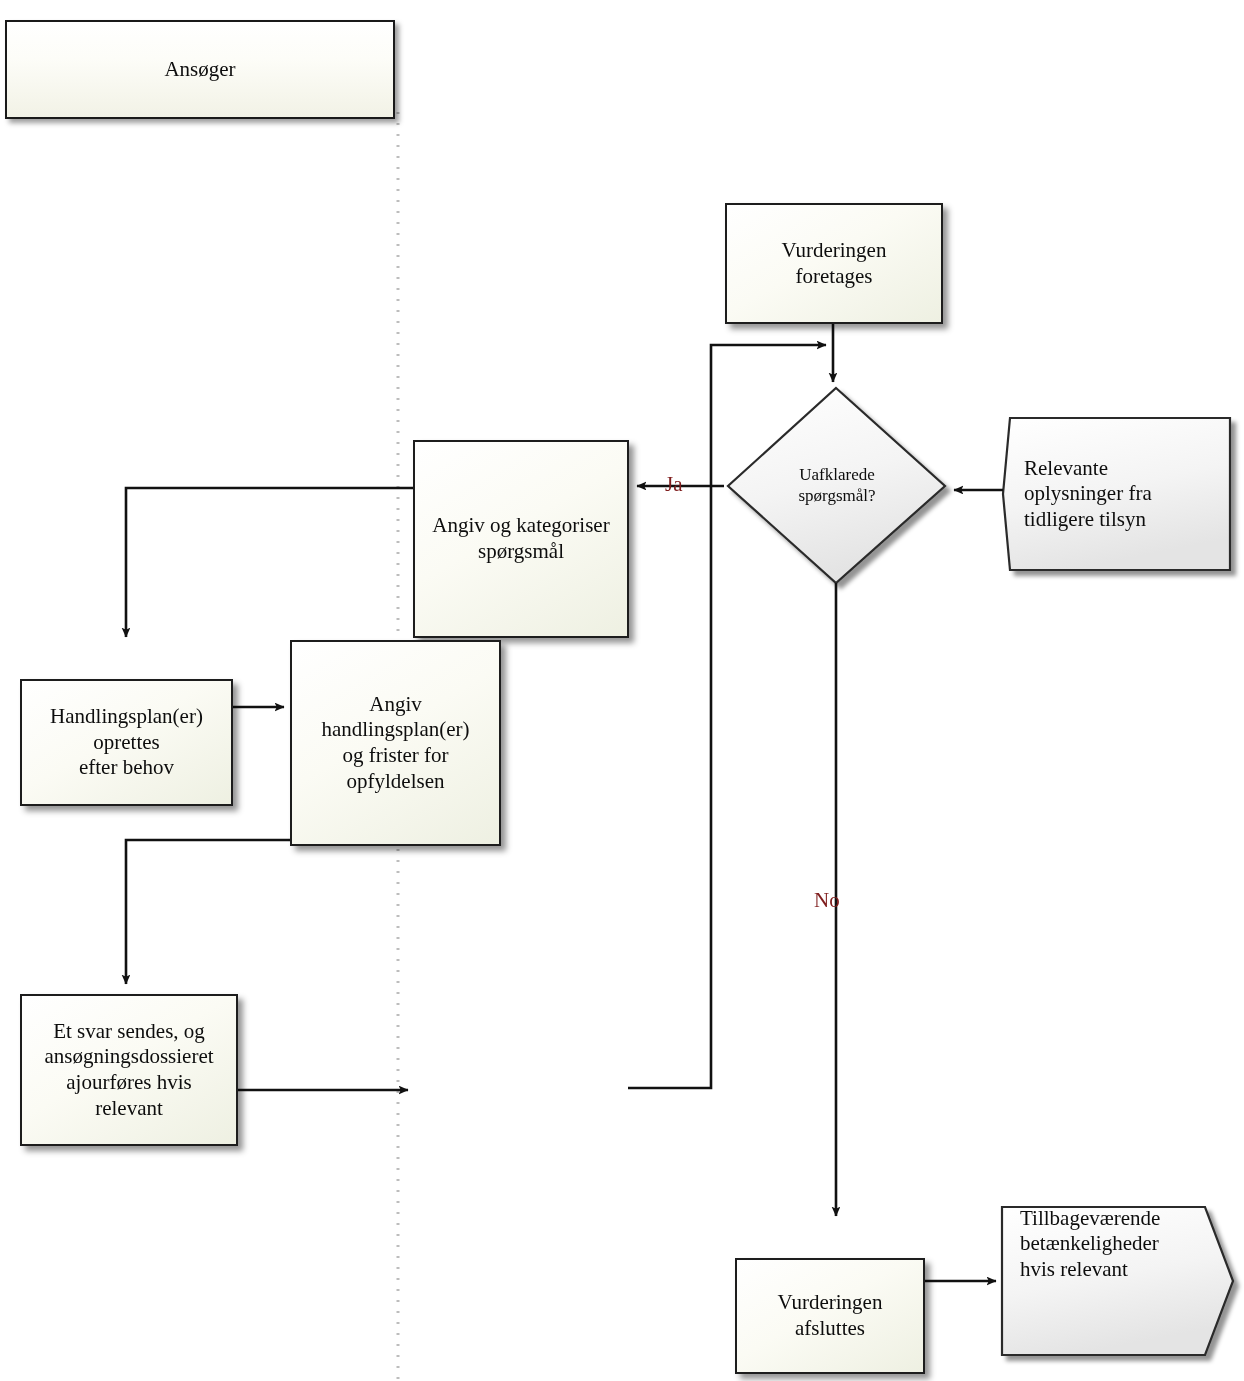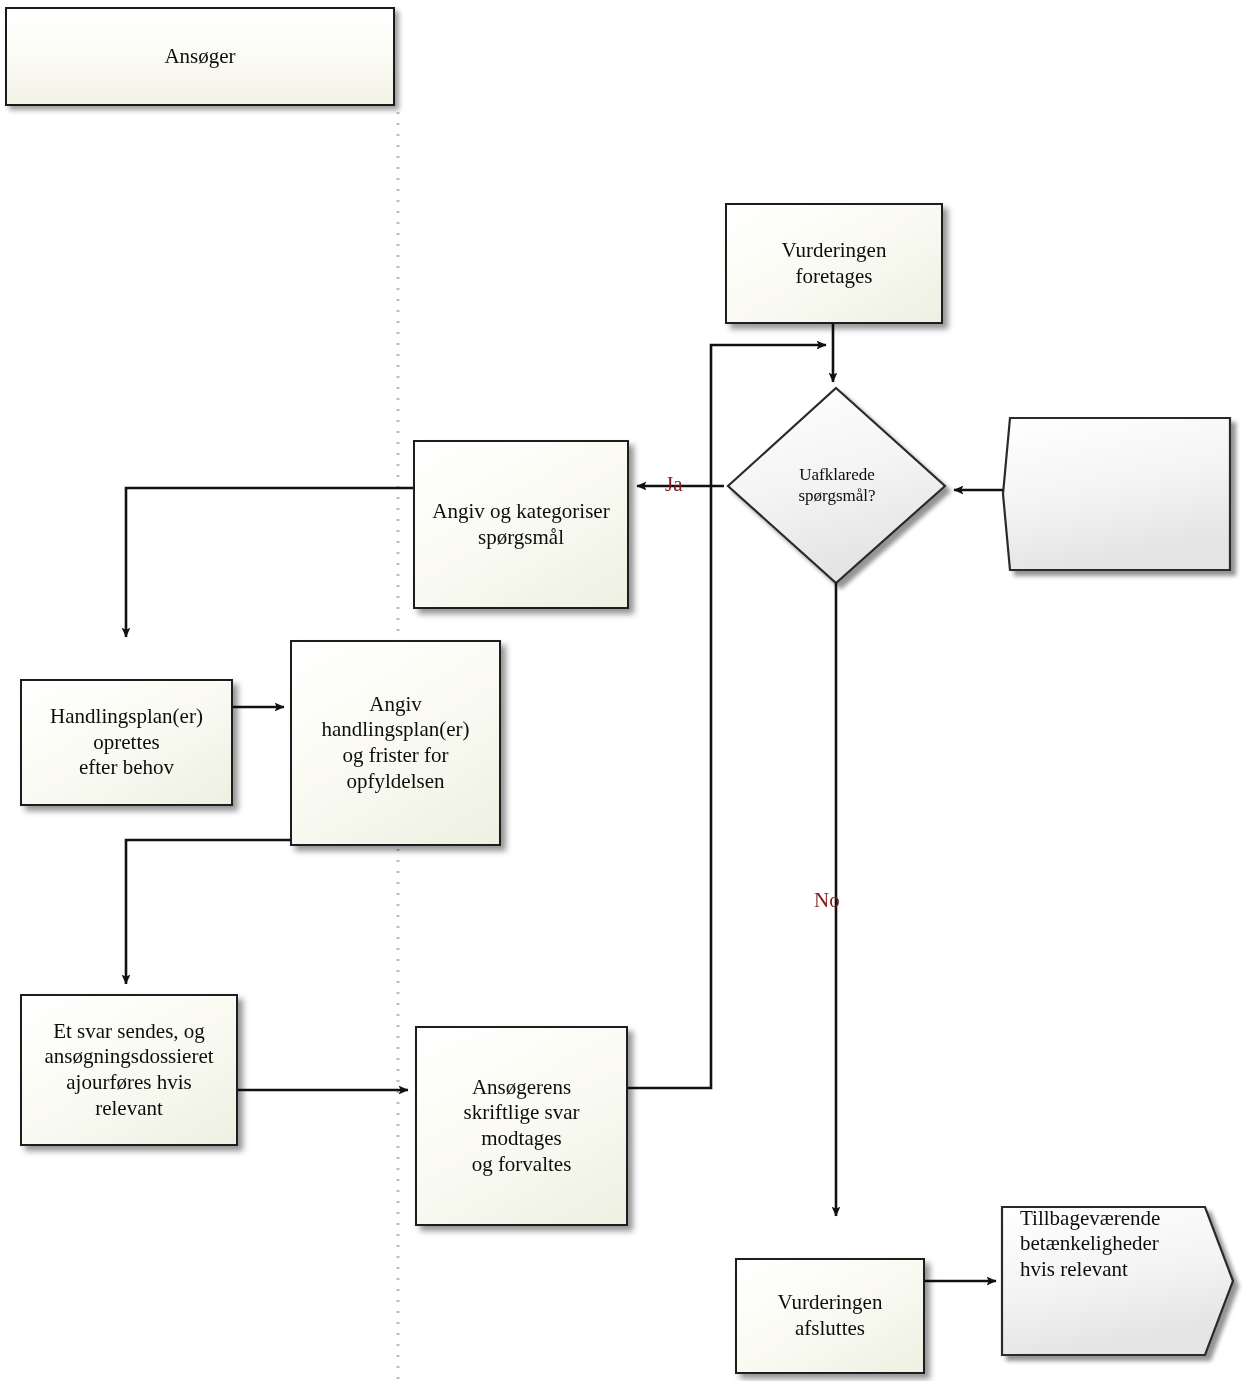--- a/index.html
+++ b/index.html
@@ -126,37 +126,42 @@
 
     <path d="M233,707 L284,707" fill="none" stroke="#111111" stroke-width="2.6" marker-end="url(#arrow)"></path>
 
     <path d="M398,810 L398,840 L126,840 L126,984" fill="none" stroke="#111111" stroke-width="2.6" marker-end="url(#arrow)"></path>
 
     <path d="M238,1090 L408,1090" fill="none" stroke="#111111" stroke-width="2.6" marker-end="url(#arrow)"></path>
 
     <path d="M925,1281 L996,1281" fill="none" stroke="#111111" stroke-width="2.6" marker-end="url(#arrow)"></path>
   </svg>
 
-  <div class="node hdr" style="left:5px; top:7px; width:390px; height:99px;">
+  <div class="node hdr" style="left:5px; top:20px; width:390px; height:99px;">
     <span class="txt">Ansøger</span>
   </div>
 
 
   <div class="node proc" style="left:725px; top:167px; width:218px; height:121px;">
     <span class="txt">Vurderingen
 foretages</span>
   </div>
 
   <div class="node diamond" style="left:744px; top:430px; width:186px; height:112px;">
     <span class="txt">Uafklarede
 spørgsmål?</span>
   </div>
 
-
-  <div class="node proc" style="left:413px; top:404px; width:216px; height:169px;">
+  <div class="node penta" style="left:1024px; top:420px; width:200px; height:148px; justify-content:flex-start;">
+    <span class="txt">Relevante
+oplysninger fra
+tidligere tilsyn</span>
+  </div>
+
+  <div class="node proc" style="left:413px; top:404px; width:216px; height:198px;">
     <span class="txt">Angiv og kategoriser
 spørgsmål</span>
   </div>
 
   <div class="node proc" style="left:20px; top:643px; width:213px; height:127px;">
     <span class="txt">Handlingsplan(er)
 oprettes
 efter behov</span>
   </div>
 
@@ -167,26 +172,20 @@
 opfyldelsen</span>
   </div>
 
   <div class="node proc" style="left:20px; top:958px; width:218px; height:152px;">
     <span class="txt">Et svar sendes, og
 ansøgningsdossieret
 ajourføres hvis
 relevant</span>
   </div>
 
-  <div class="node proc" style="left:415px; top:990px; width:213px; height:200px;">
-    <span class="txt">Ansøgerens
-skriftlige svar
-modtages
-og forvaltes</span>
-  </div>
 
   <div class="node proc" style="left:735px; top:1222px; width:190px; height:116px;">
     <span class="txt">Vurderingen
 afsluttes</span>
   </div>
 
   <div class="node penta" style="left:1020px; top:1178px; width:196px; height:132px; justify-content:flex-start;">
     <span class="txt">Tillbageværende
 betænkeligheder
 hvis relevant</span>

